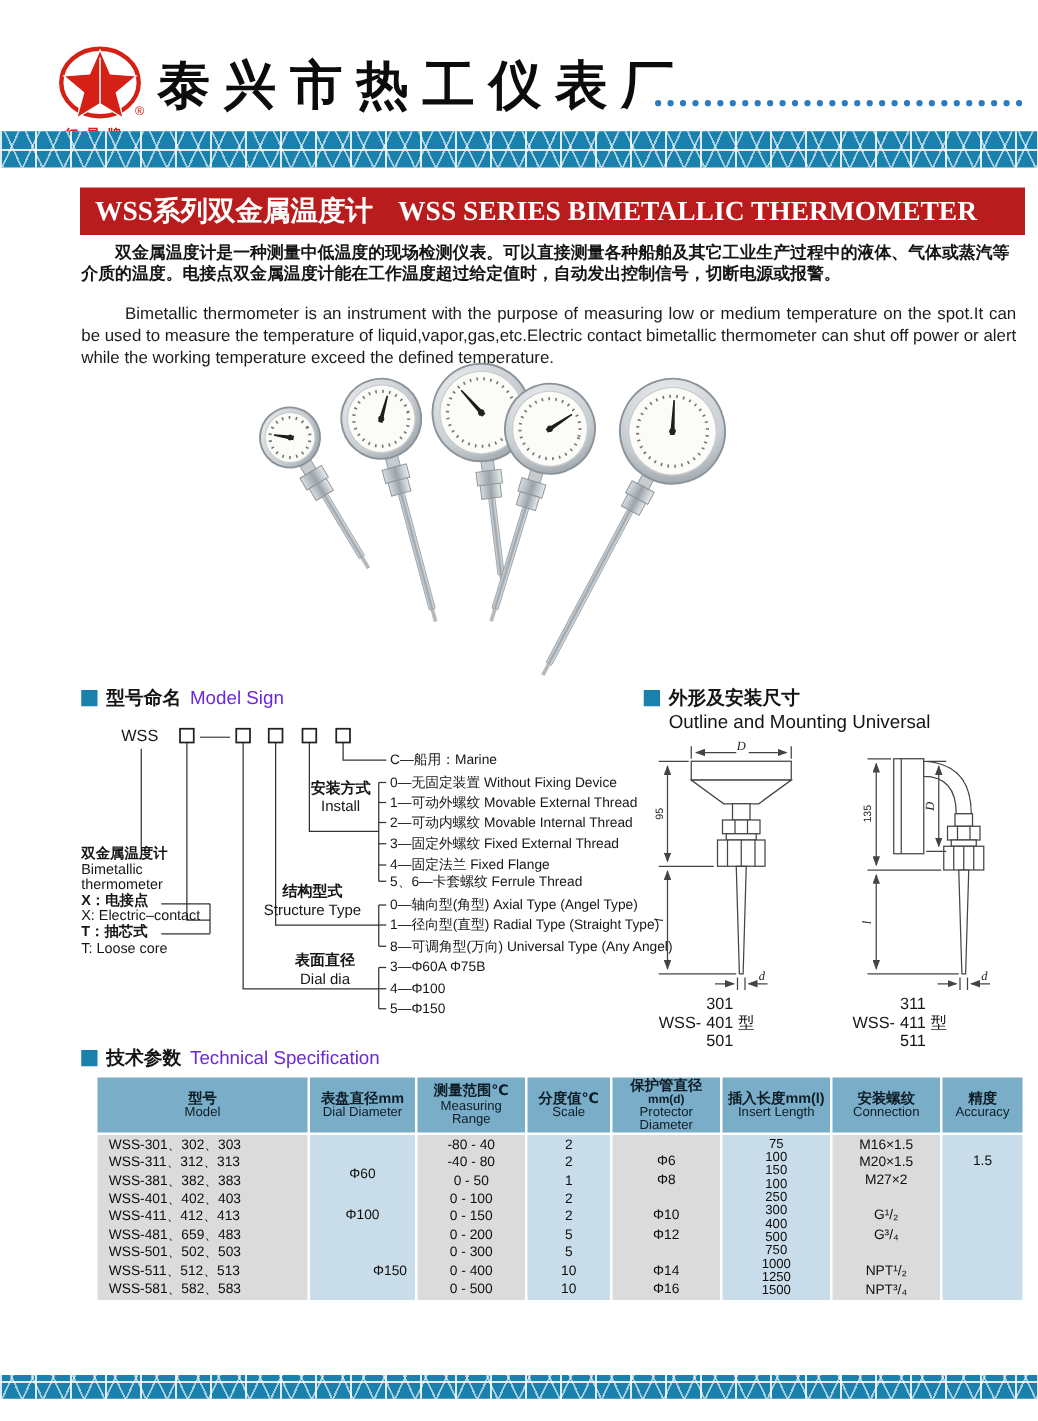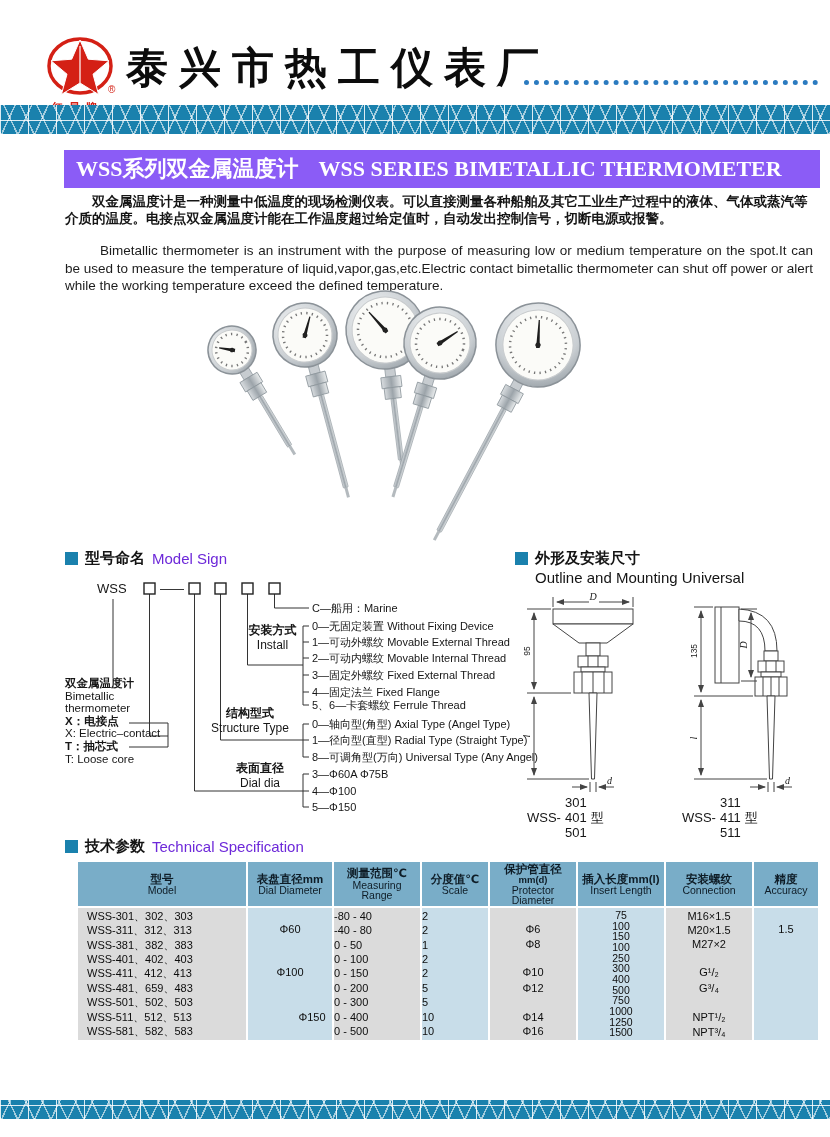--- a/index.html
+++ b/index.html
@@ -17,21 +17,21 @@
   .lattice{position:absolute;left:0;width:830px;background-color:#1a81ad;
     background-image:
       repeating-linear-gradient(0deg, transparent 0 13px, rgba(255,255,255,.85) 13px 14.5px, transparent 14.5px 28px),
       repeating-linear-gradient(90deg, rgba(255,255,255,.85) 0 1.5px, transparent 1.5px 28px),
       repeating-linear-gradient(65deg, rgba(255,255,255,.6) 0 1.5px, transparent 1.5px 15px),
       repeating-linear-gradient(-65deg, rgba(255,255,255,.6) 0 1.5px, transparent 1.5px 15px);}
   .lattice.top{top:105px;height:29px;}
   .lattice.bottom{top:1100px;height:19px;}
 
   
-  .title-bar{position:absolute;left:64px;top:150px;width:756px;height:38px;background:#8b5cf6;
+  .title-bar{position:absolute;left:64px;top:150px;width:756px;height:38px;background:#b91c1c;
              display:flex;align-items:center;padding-left:12px;box-sizing:border-box;white-space:nowrap;}
   .title-zh{color:#fff;font-size:22px;font-weight:bold;font-family:"Liberation Serif","DejaVu Serif",serif;}
   .title-en{color:#fff;font-size:22px;font-weight:bold;margin-left:20px;
             font-family:"Liberation Serif","DejaVu Serif",serif;}
   .intro-zh{position:absolute;left:65px;top:193px;width:752px;font-size:13.5px;font-weight:bold;
             line-height:17px;text-indent:2em;color:#151515;}
   .intro-en{position:absolute;left:65px;top:242px;width:748px;font-size:13.5px;line-height:17.5px;
             text-indent:2.6em;text-align:justify;color:#1c1c1c;}
 
   
@@ -63,21 +63,21 @@
             justify-content:center;text-align:center;color:#0e1c26;}
   .col-head .h-zh{font-size:11.5px;font-weight:bold;line-height:12.5px;}
   .col-head .h-sub{font-size:9.5px;font-weight:bold;line-height:9.5px;}
   .col-head .h-en{font-size:10.5px;line-height:10.5px;}
   .col-body{height:132px;position:relative;font-size:11px;color:#0d0d0d;}
   .col-body.gray{background:#dbdbdb;}
   .col-body.blue{background:#c8dde9;}
   .rows9{display:flex;flex-direction:column;justify-content:space-around;height:100%;box-sizing:border-box;padding:1px 0;}
   .rows9 div{line-height:13px;white-space:nowrap;}
   .model-col .rows9 div{padding-left:9px;text-align:left;}
-  .cent{}
+  .cent{text-align:center;}
   .pin{position:absolute;left:0;right:0;text-align:center;transform:translateY(-50%);white-space:nowrap;}
   .rows12{display:flex;flex-direction:column;justify-content:space-between;height:100%;
           box-sizing:border-box;padding:2px 0;font-size:10.5px;text-align:center;}
   .rows12 div{line-height:10.5px;}
 </style>
 </head>
 <body>
 
 <div class="page">
 
@@ -393,21 +393,21 @@
         </div>
       </div>
     </div>
 
     <div class="spec-col" style="width:84px;">
       <div class="col-head">
         <span class="h-zh">表盘直径mm</span>
         <span class="h-en">Dial Diameter</span>
       </div>
       <div class="col-body blue">
-        <span class="pin" style="top:21px;">Φ60</span>
+        <span class="pin" style="top:31px;">Φ60</span>
         <span class="pin" style="top:64px;">Φ100</span>
         <span class="pin" style="top:109px;padding-left:44px;">Φ150</span>
       </div>
     </div>
 
     <div class="spec-col" style="width:86px;">
       <div class="col-head">
         <span class="h-zh">测量范围℃</span>
         <span class="h-en" style="width:64px;">Measuring Range</span>
       </div>

